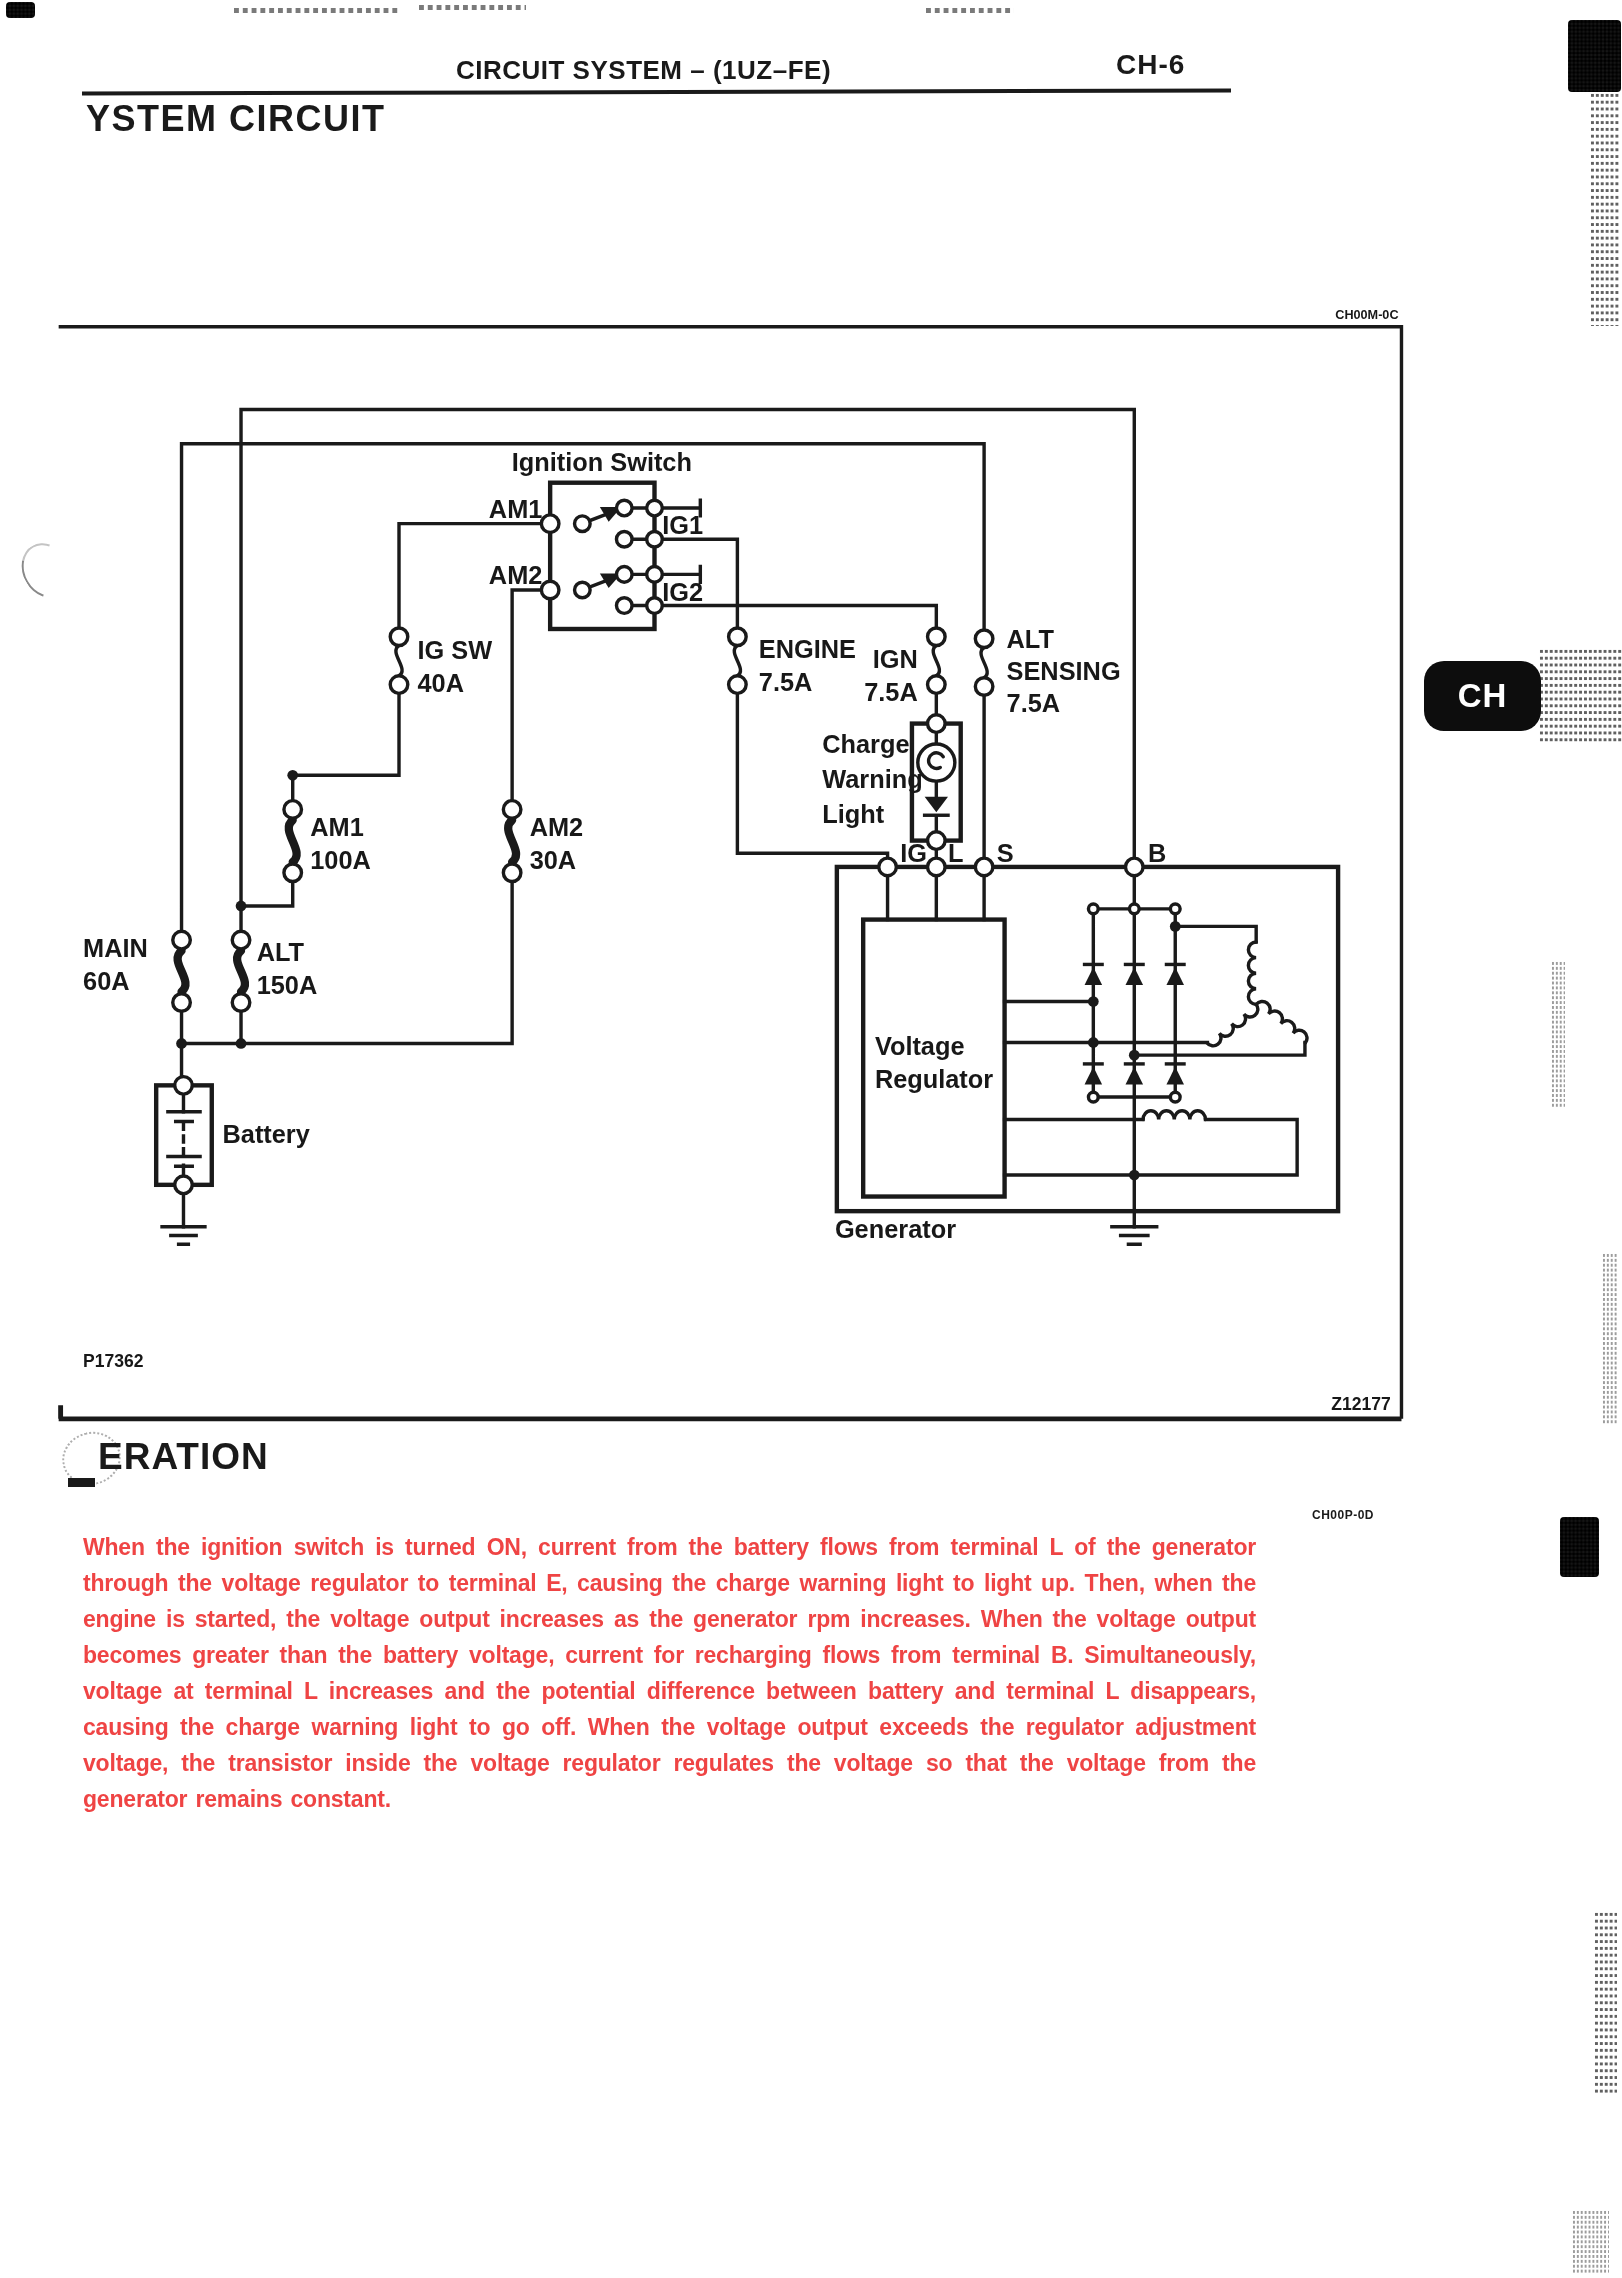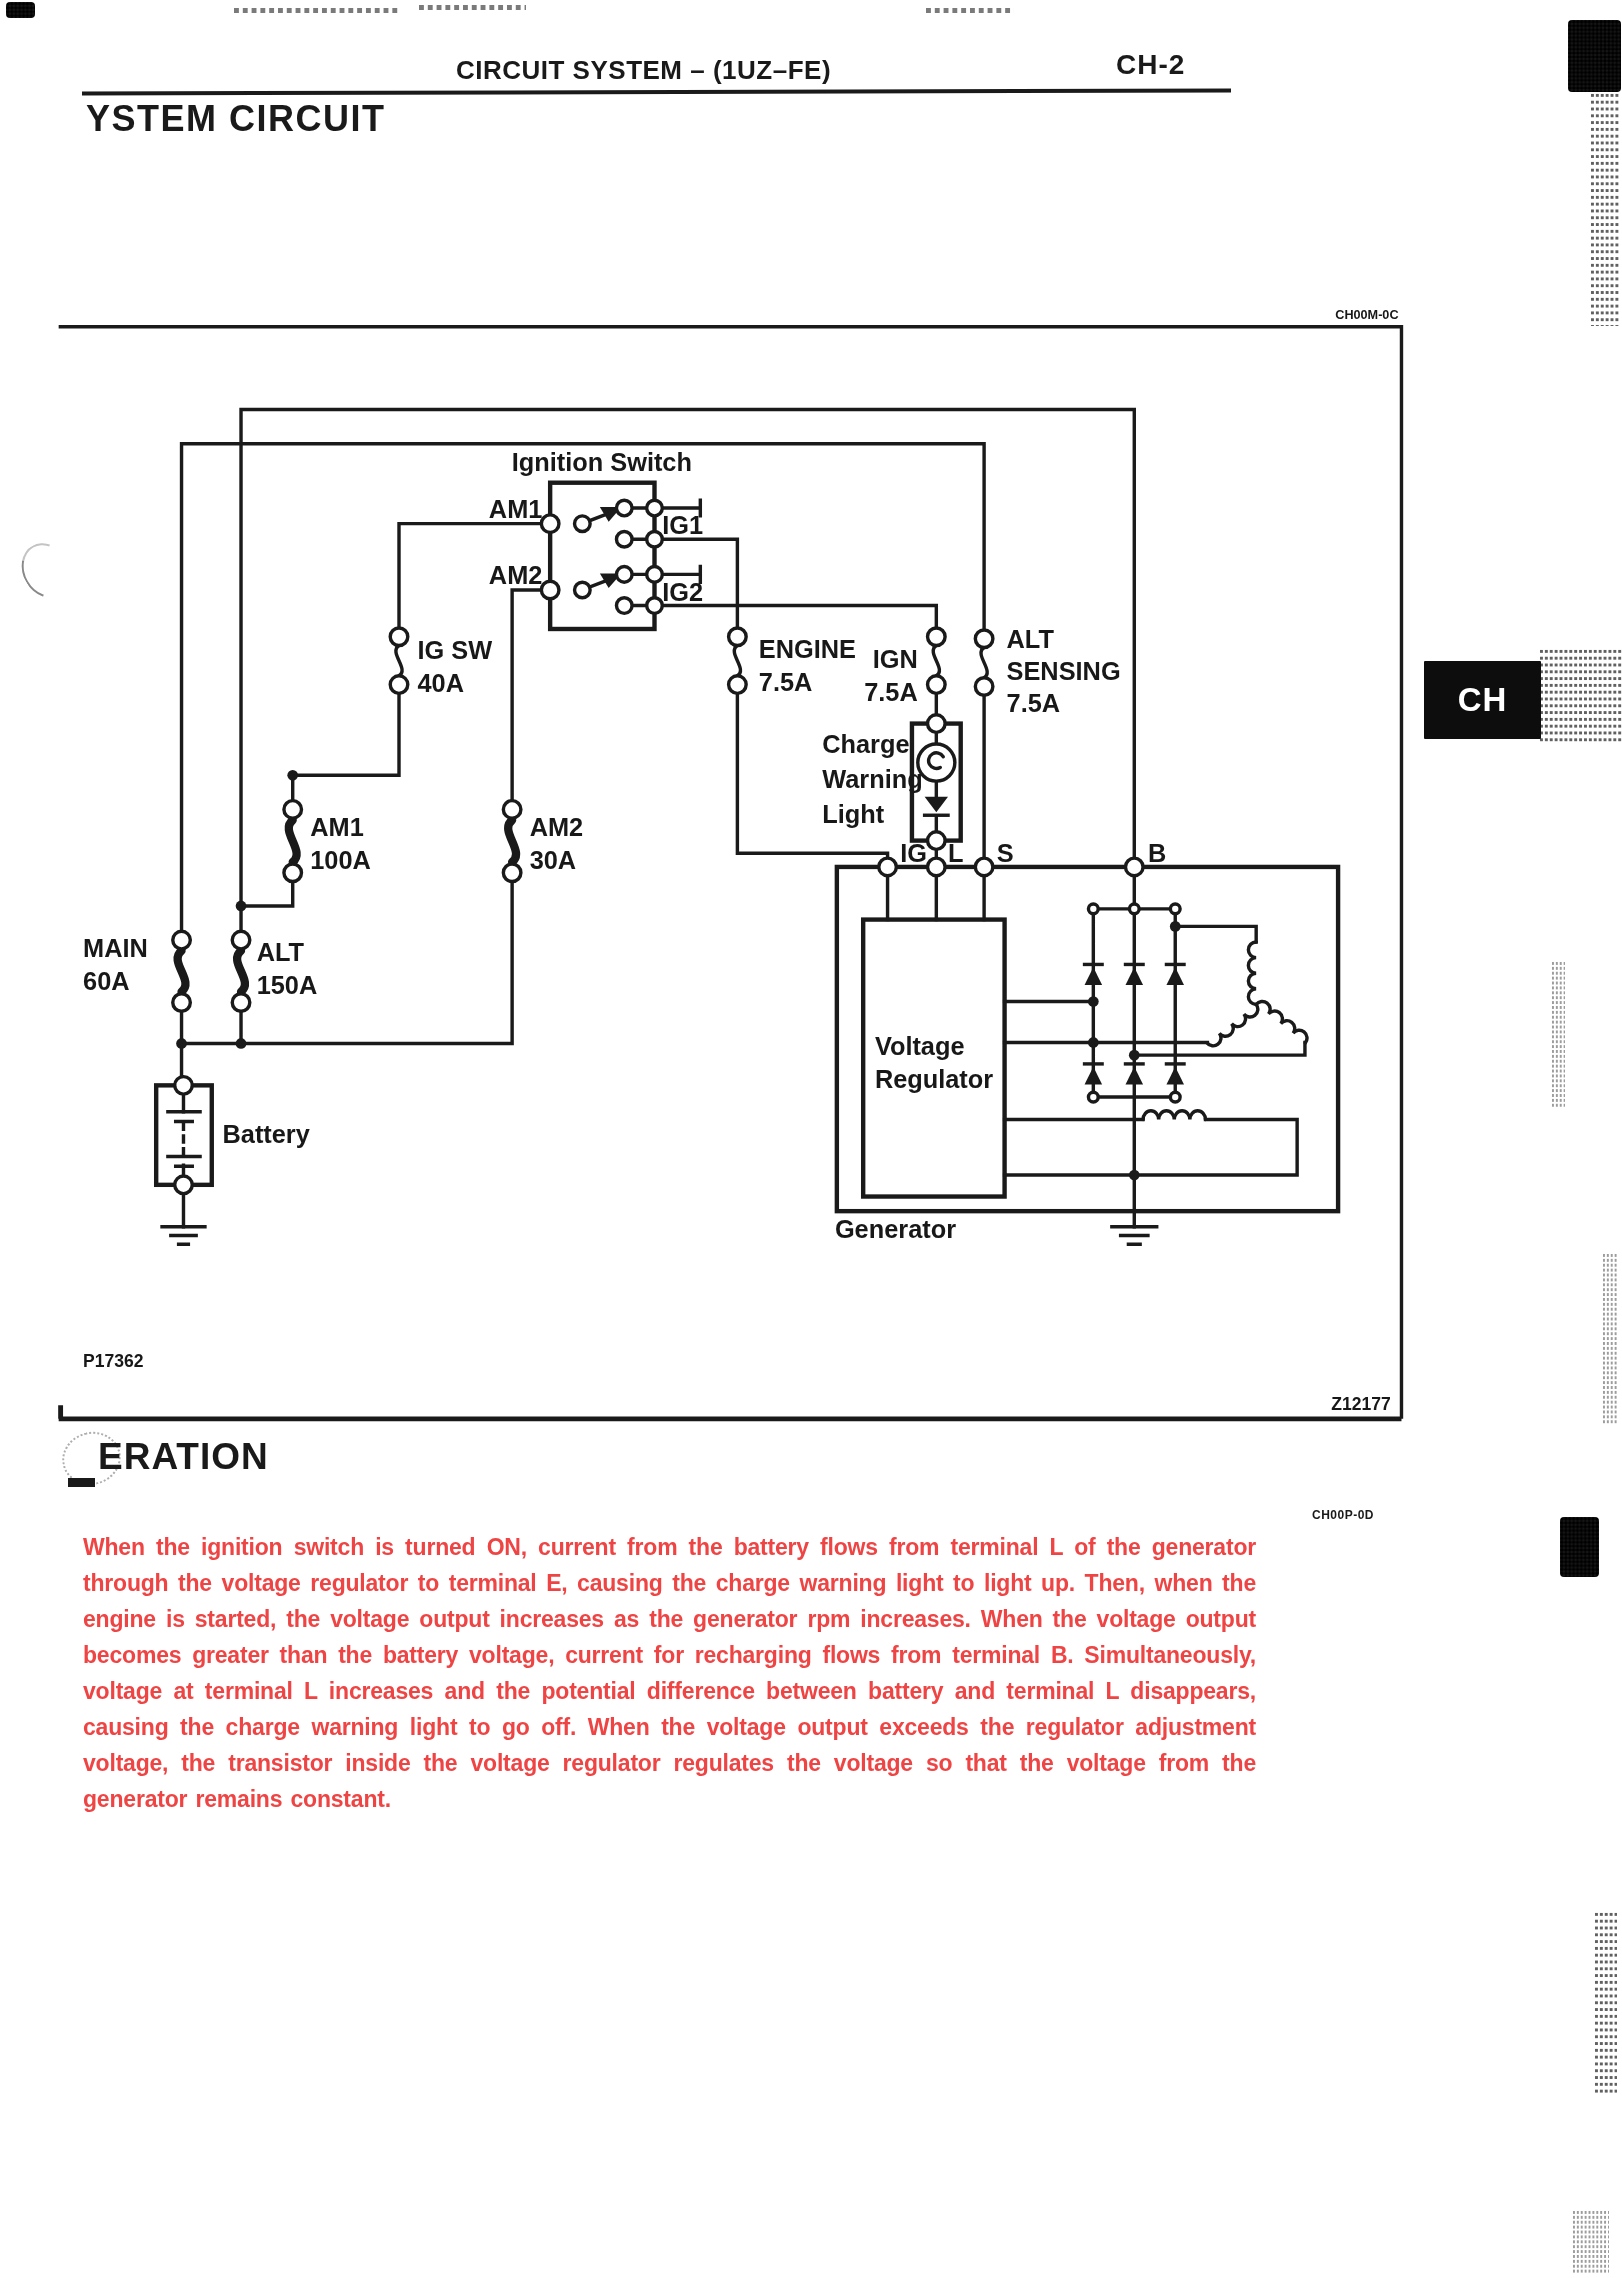--- a/index.html
+++ b/index.html
@@ -10,21 +10,21 @@
   .hdr-page{left:1116px;top:49px;font-size:28px;font-weight:bold;letter-spacing:1px;}
   .hdr-rule{left:82px;top:90px;width:1149px;height:3.9px;background:#1a1a1a;transform:rotate(-.15deg);}
   .sec-title{left:54px;top:98px;font-size:36px;font-weight:bold;letter-spacing:1.5px;margin-left:32px;}
   .op-ghost{left:62px;top:1432px;width:55px;height:49px;border:2.9px dotted rgba(25,25,25,.35);
             border-radius:50%;transform:rotate(-14deg);}
   .op-dash{left:68px;top:1478px;width:27px;height:8.8px;background:#1a1a1a;}
   .op-head{left:98px;top:1436px;font-size:37px;font-weight:bold;letter-spacing:1px;}
   .op-ref{left:1312px;top:1508px;font-size:12px;font-weight:bold;letter-spacing:0.5px;}
   .op-body{left:83px;top:1529px;width:1173px;font-size:23px;line-height:36px;font-weight:bold;
            text-align:justify;letter-spacing:-0.2px;word-spacing:2px;color:#ef4444;}
-  .tab{left:1424px;top:661px;width:117px;height:78px;background:#0d0d0d;border-radius:1px;
+  .tab{left:1424px;top:661px;width:117px;height:70px;background:#0d0d0d;border-radius:20px;
        color:#fff;font-size:33px;font-weight:bold;display:flex;align-items:center;justify-content:center;letter-spacing:1px;text-align:center;}
   .noise{background-image:radial-gradient(#2b2b2b 1.2px, transparent 1.4px);background-size:4.9px 6.8px;opacity:.75;}
   .noise2{background-image:radial-gradient(#3a3a3a 1px, transparent 1.2px);background-size:3.9px 4.9px;opacity:.5;}
   .blob{background:#151515;background-image:radial-gradient(#000 1.5px, transparent 1.6px);background-size:3.9px 3.9px;border-radius:3.9px;}
   .dots{background-image:linear-gradient(90deg,#222 55%,transparent 45%);background-size:8.8px 100%;opacity:.6;}
   .arc{border:2.9px solid transparent;border-left-color:rgba(20,20,20,.5);border-top-color:rgba(20,20,20,.25);
        border-radius:50%;transform:rotate(-30deg);}
   
   .wire{stroke:#1a1a1a;stroke-width:3.5;fill:none;stroke-linecap:square;}
   .box{stroke:#1a1a1a;stroke-width:4.5;fill:none;}
@@ -39,21 +39,21 @@
   .ref{font:bold 18px "Liberation Sans",sans-serif;fill:#181818;}
   .ref-sm{font:bold 13px "Liberation Sans",sans-serif;fill:#181818;}
   .end{text-anchor:end;} .mid{text-anchor:middle;}
 </style>
 </head>
 <body>
 
 <div class="page">
 
   <div class="abs hdr-title">CIRCUIT SYSTEM – (1UZ–FE)</div>
-  <div class="abs hdr-page">CH-2</div>
+  <div class="abs hdr-page">CH-6</div>
   <div class="abs hdr-rule"></div>
   <div class="abs sec-title">YSTEM CIRCUIT</div>
 
   <div class="abs blob" style="left:5.9px;top:2px;width:29px;height:15.6px;"></div>
   <div class="abs dots" style="left:234px;top:7.8px;width:166px;height:4.9px;"></div>
   <div class="abs dots" style="left:419px;top:4.9px;width:107px;height:4.9px;"></div>
   <div class="abs dots" style="left:926px;top:7.8px;width:88px;height:4.9px;"></div>
   <div class="abs blob" style="left:1568px;top:19.5px;width:53px;height:72px;"></div>
   <div class="abs noise" style="left:1590px;top:92px;width:29px;height:234px;"></div>
   <div class="abs noise" style="left:1539px;top:648px;width:84px;height:94px;"></div>

